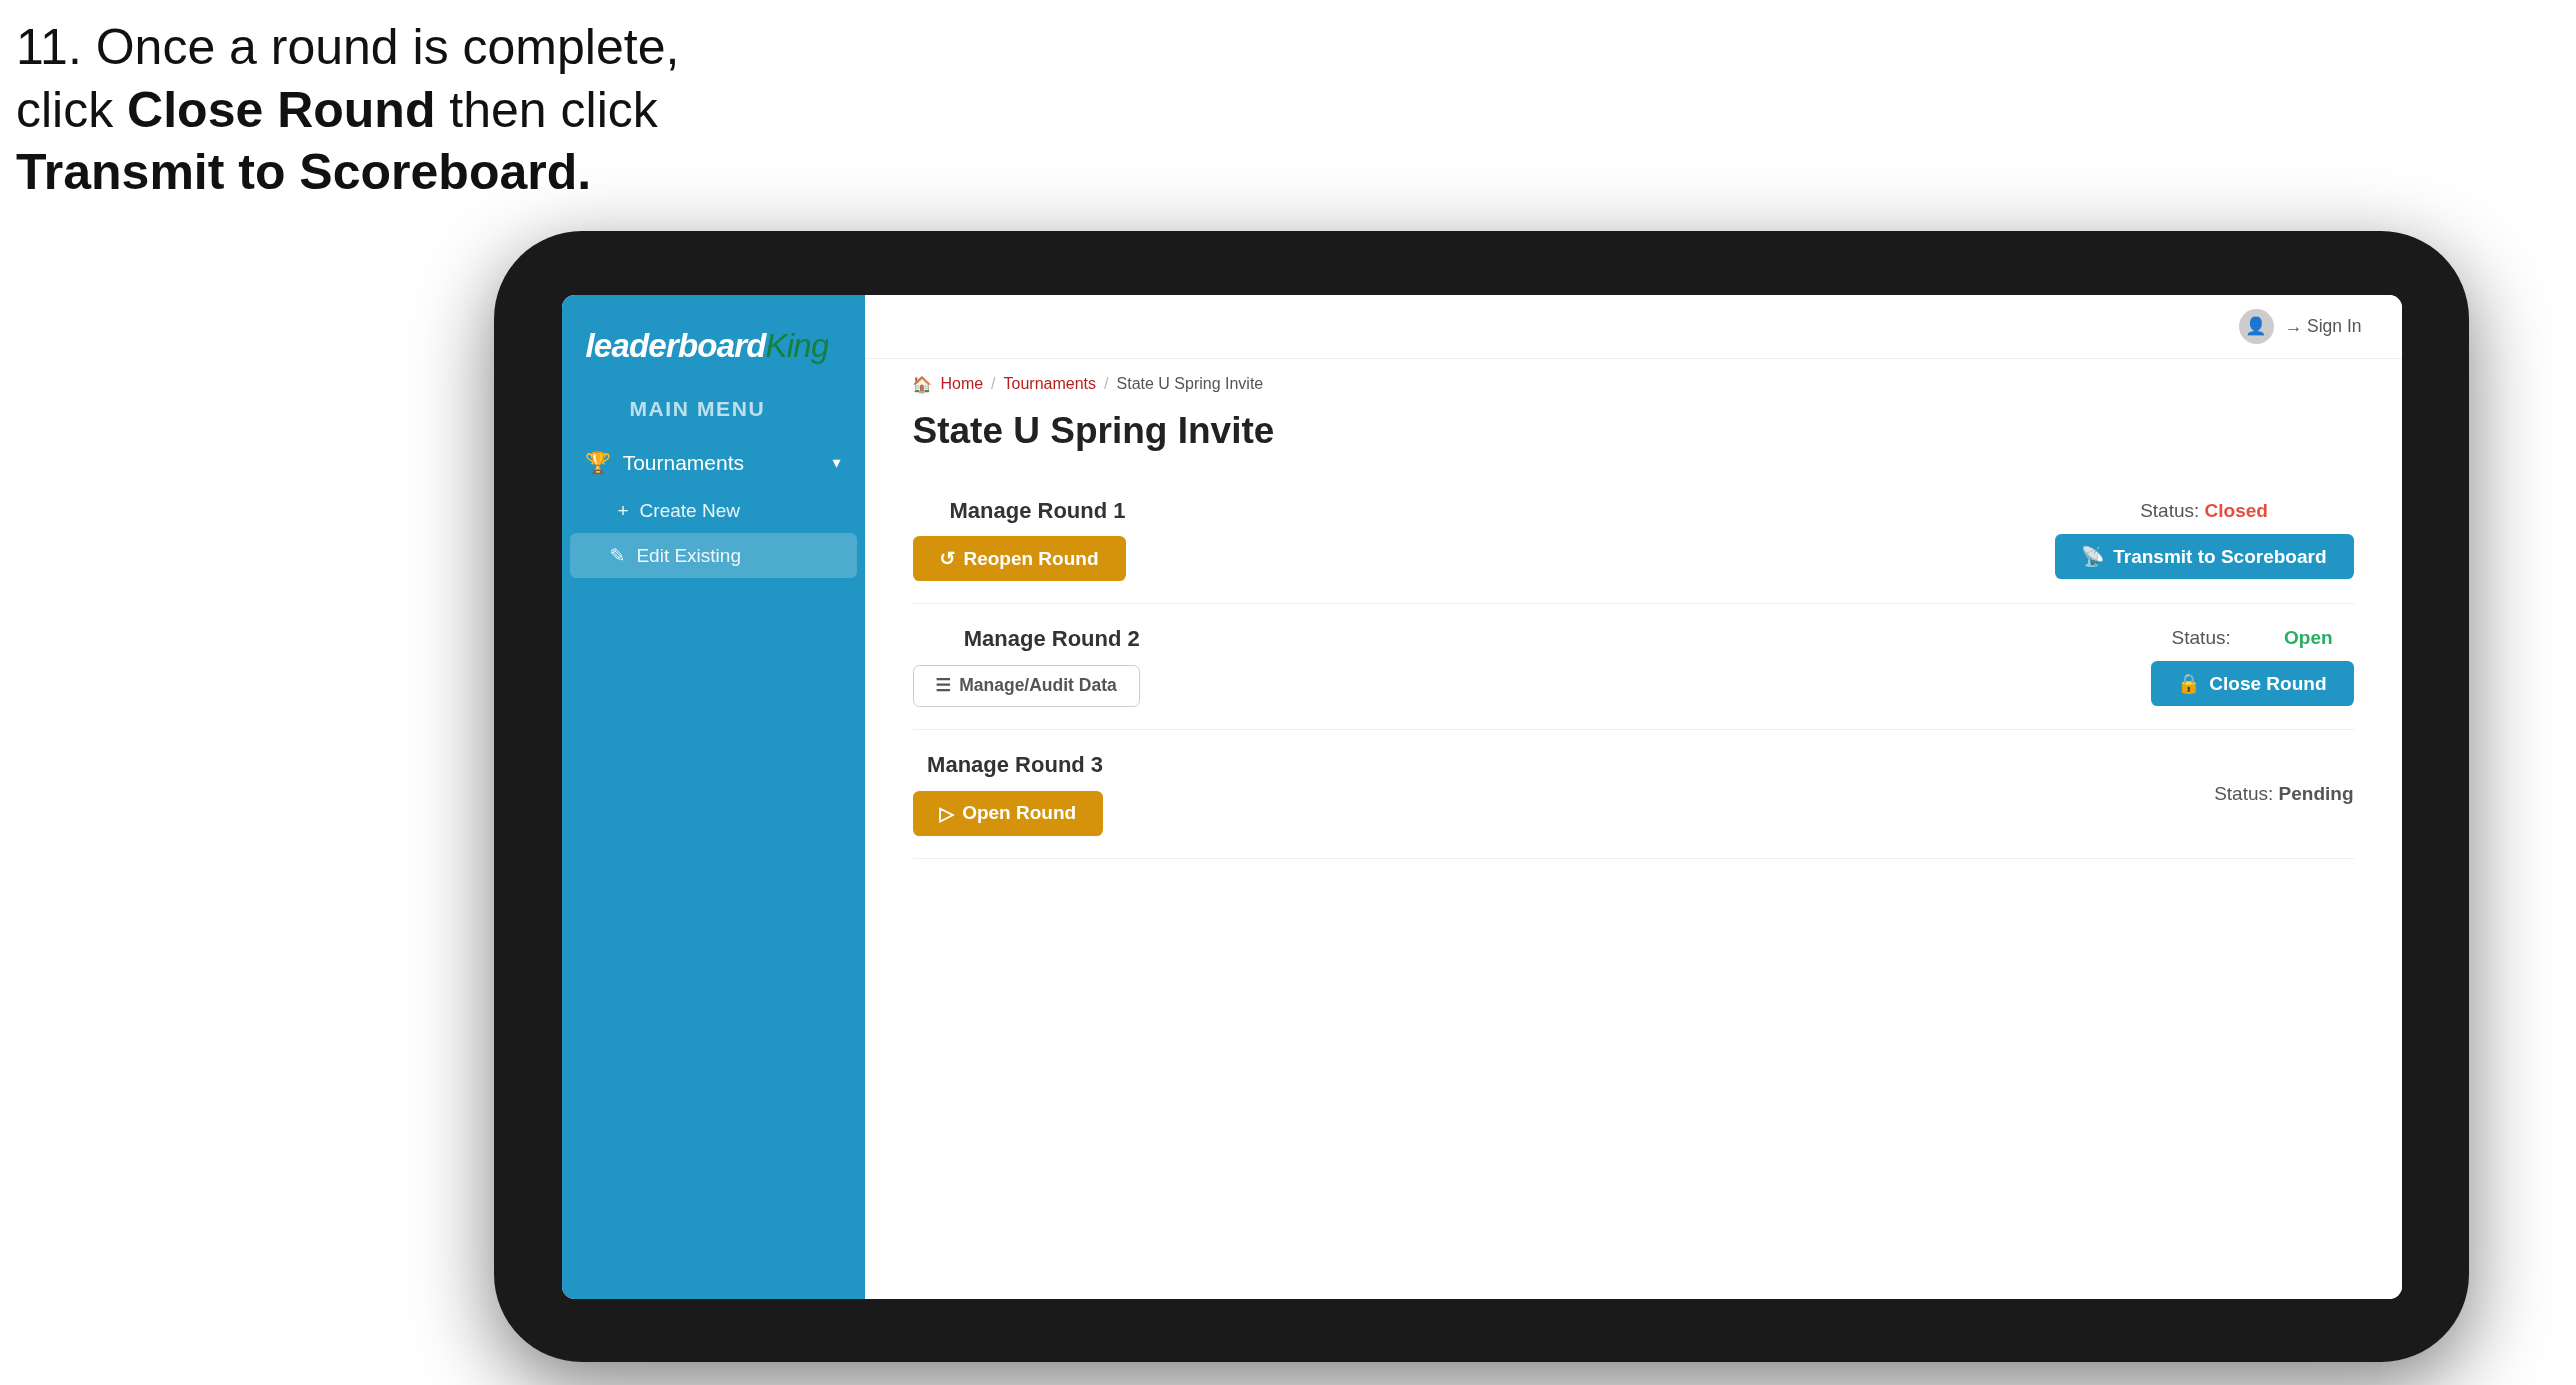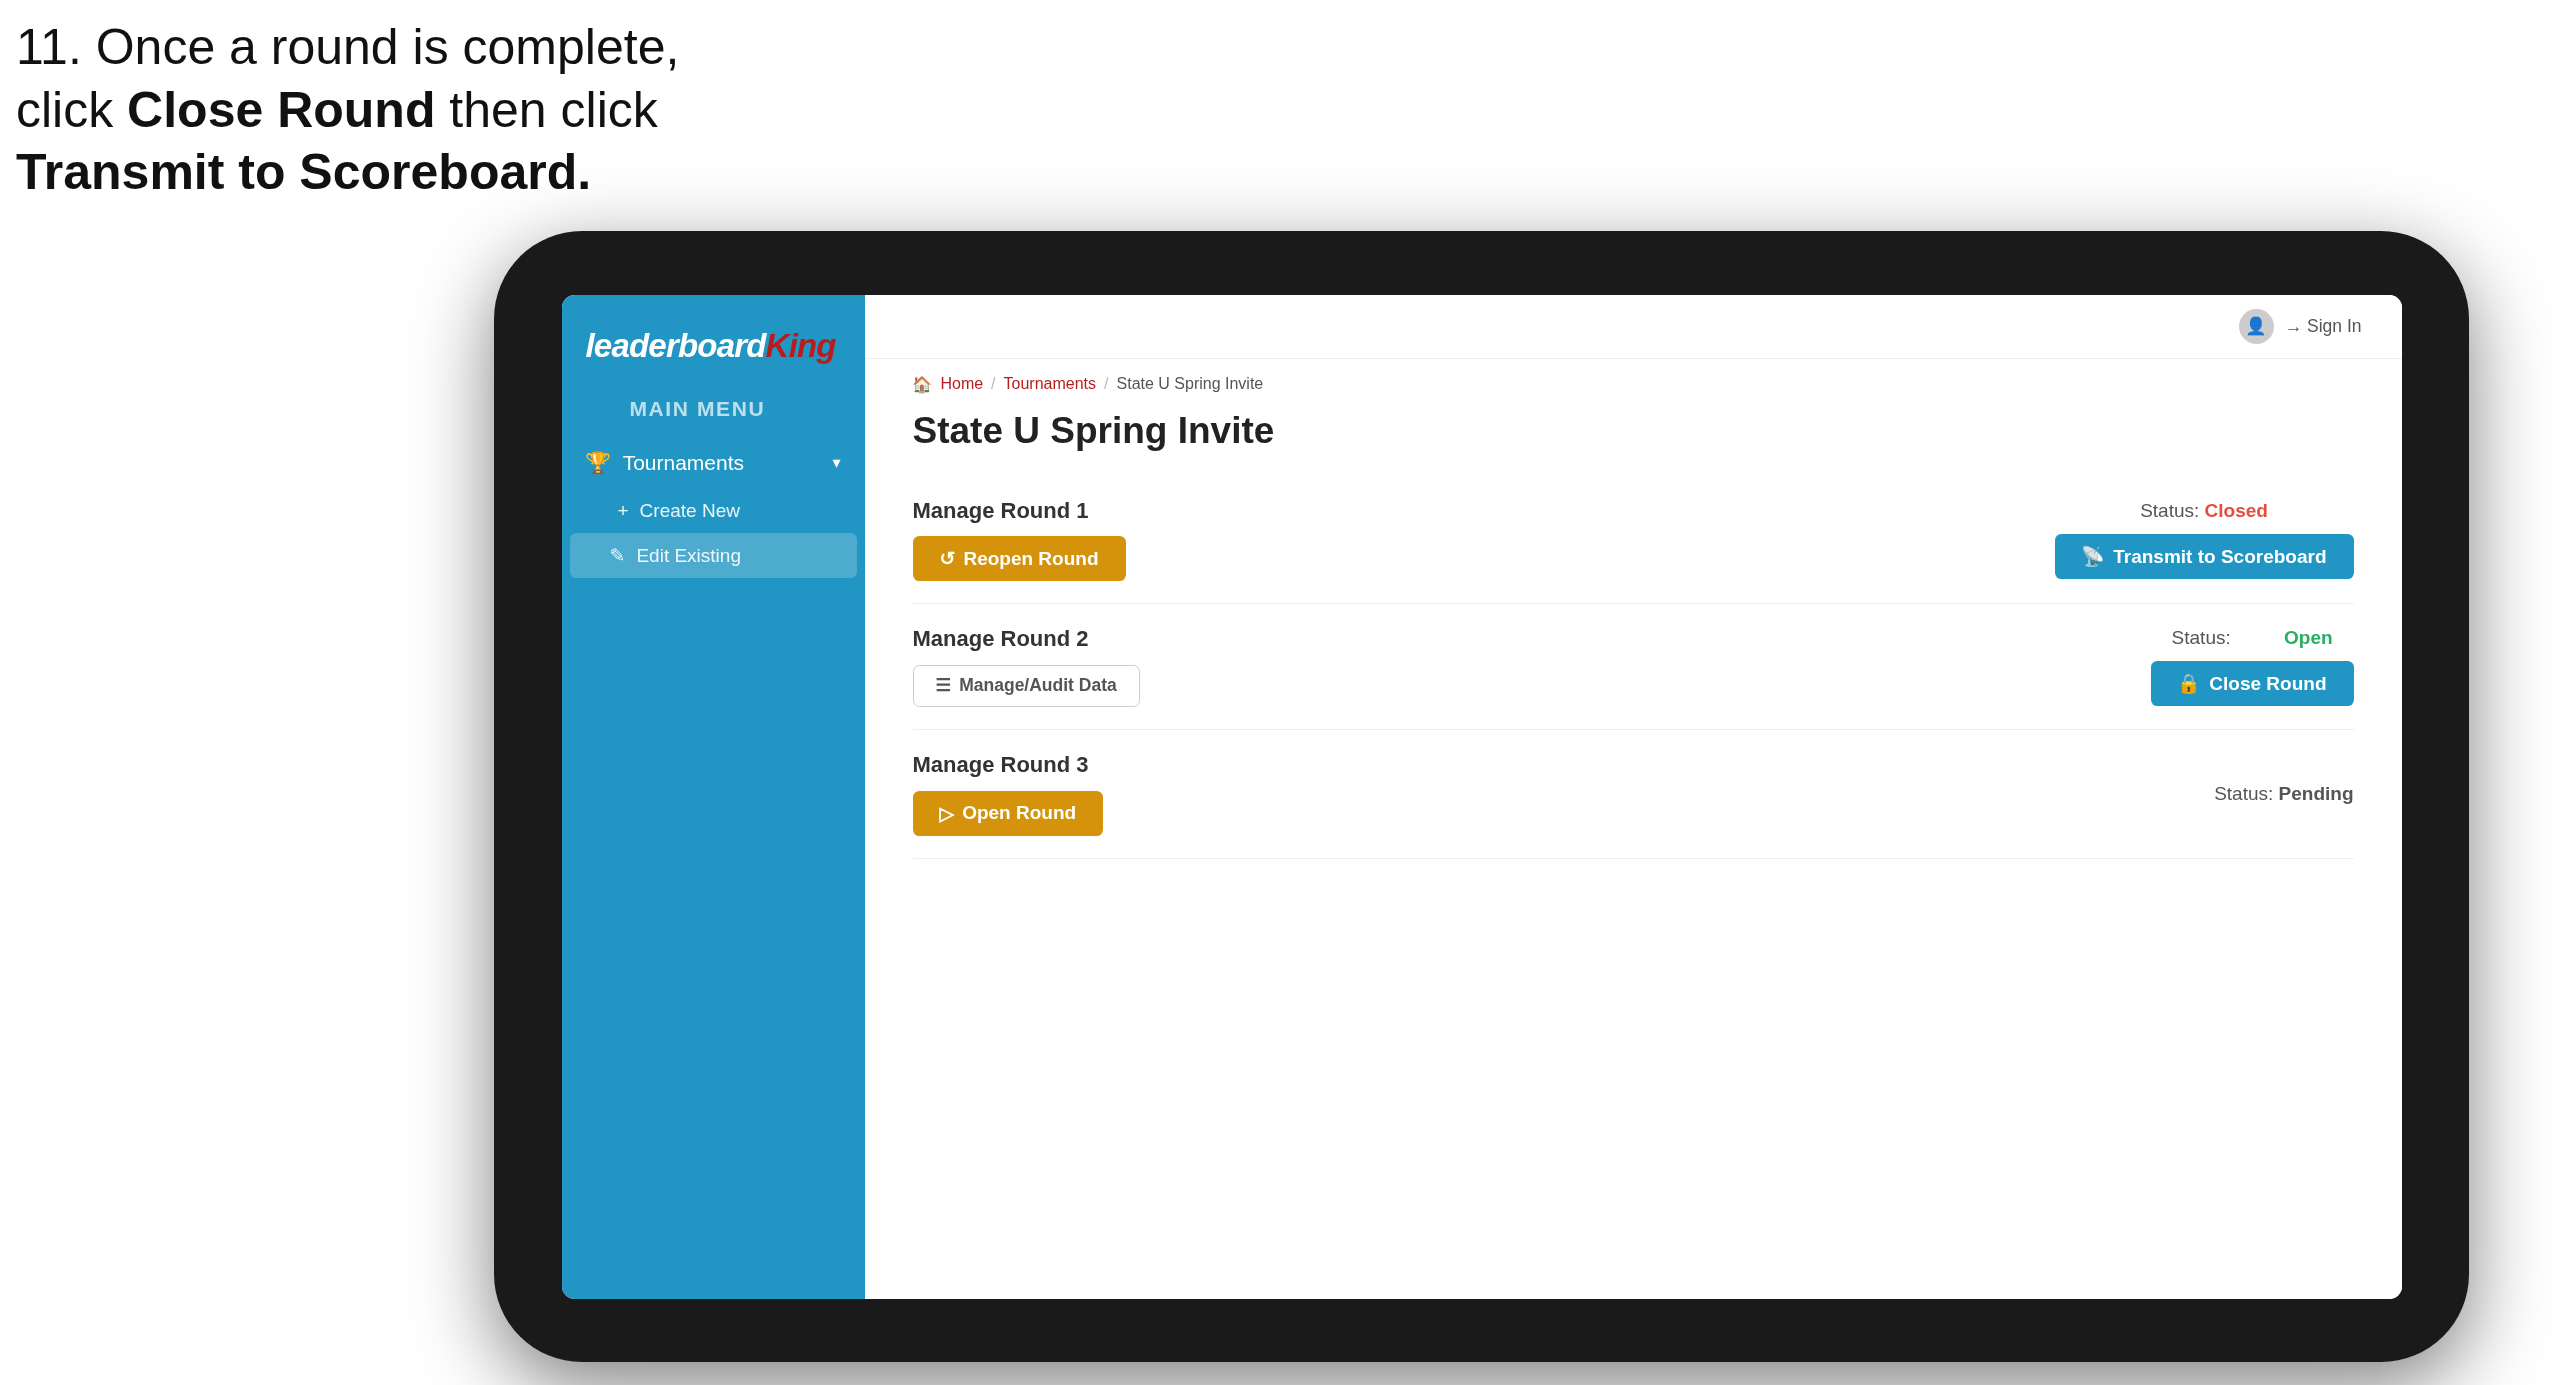--- a/index.html
+++ b/index.html
@@ -91,22 +91,22 @@
     .logo-text {
       font-size: 33px;
       font-weight: 700;
       color: white;
       font-style: italic;
       letter-spacing: -0.8px;
     }
 
     .logo-text .king {
       font-style: italic;
-      font-weight: 700;
-      background: #b91c1c;
+      font-weight: 400;
+      background: #15803d;
       -webkit-background-clip: text;
       -webkit-text-fill-color: transparent;
       background-clip: text;
     }
 
     .logo-leaderboard {
       color: white;
     }
 
     .main-menu-label {
@@ -245,20 +245,21 @@
     .round-left {
       display: flex;
       flex-direction: column;
       gap: 12.7px;
     }
 
     .round-title {
       font-size: 22px;
       font-weight: 600;
       color: #333;
+      text-align: right;
     }
 
     .round-right {
       display: flex;
       flex-direction: column;
       align-items: center;
       gap: 12.7px;
     }
 
     .status-label {

